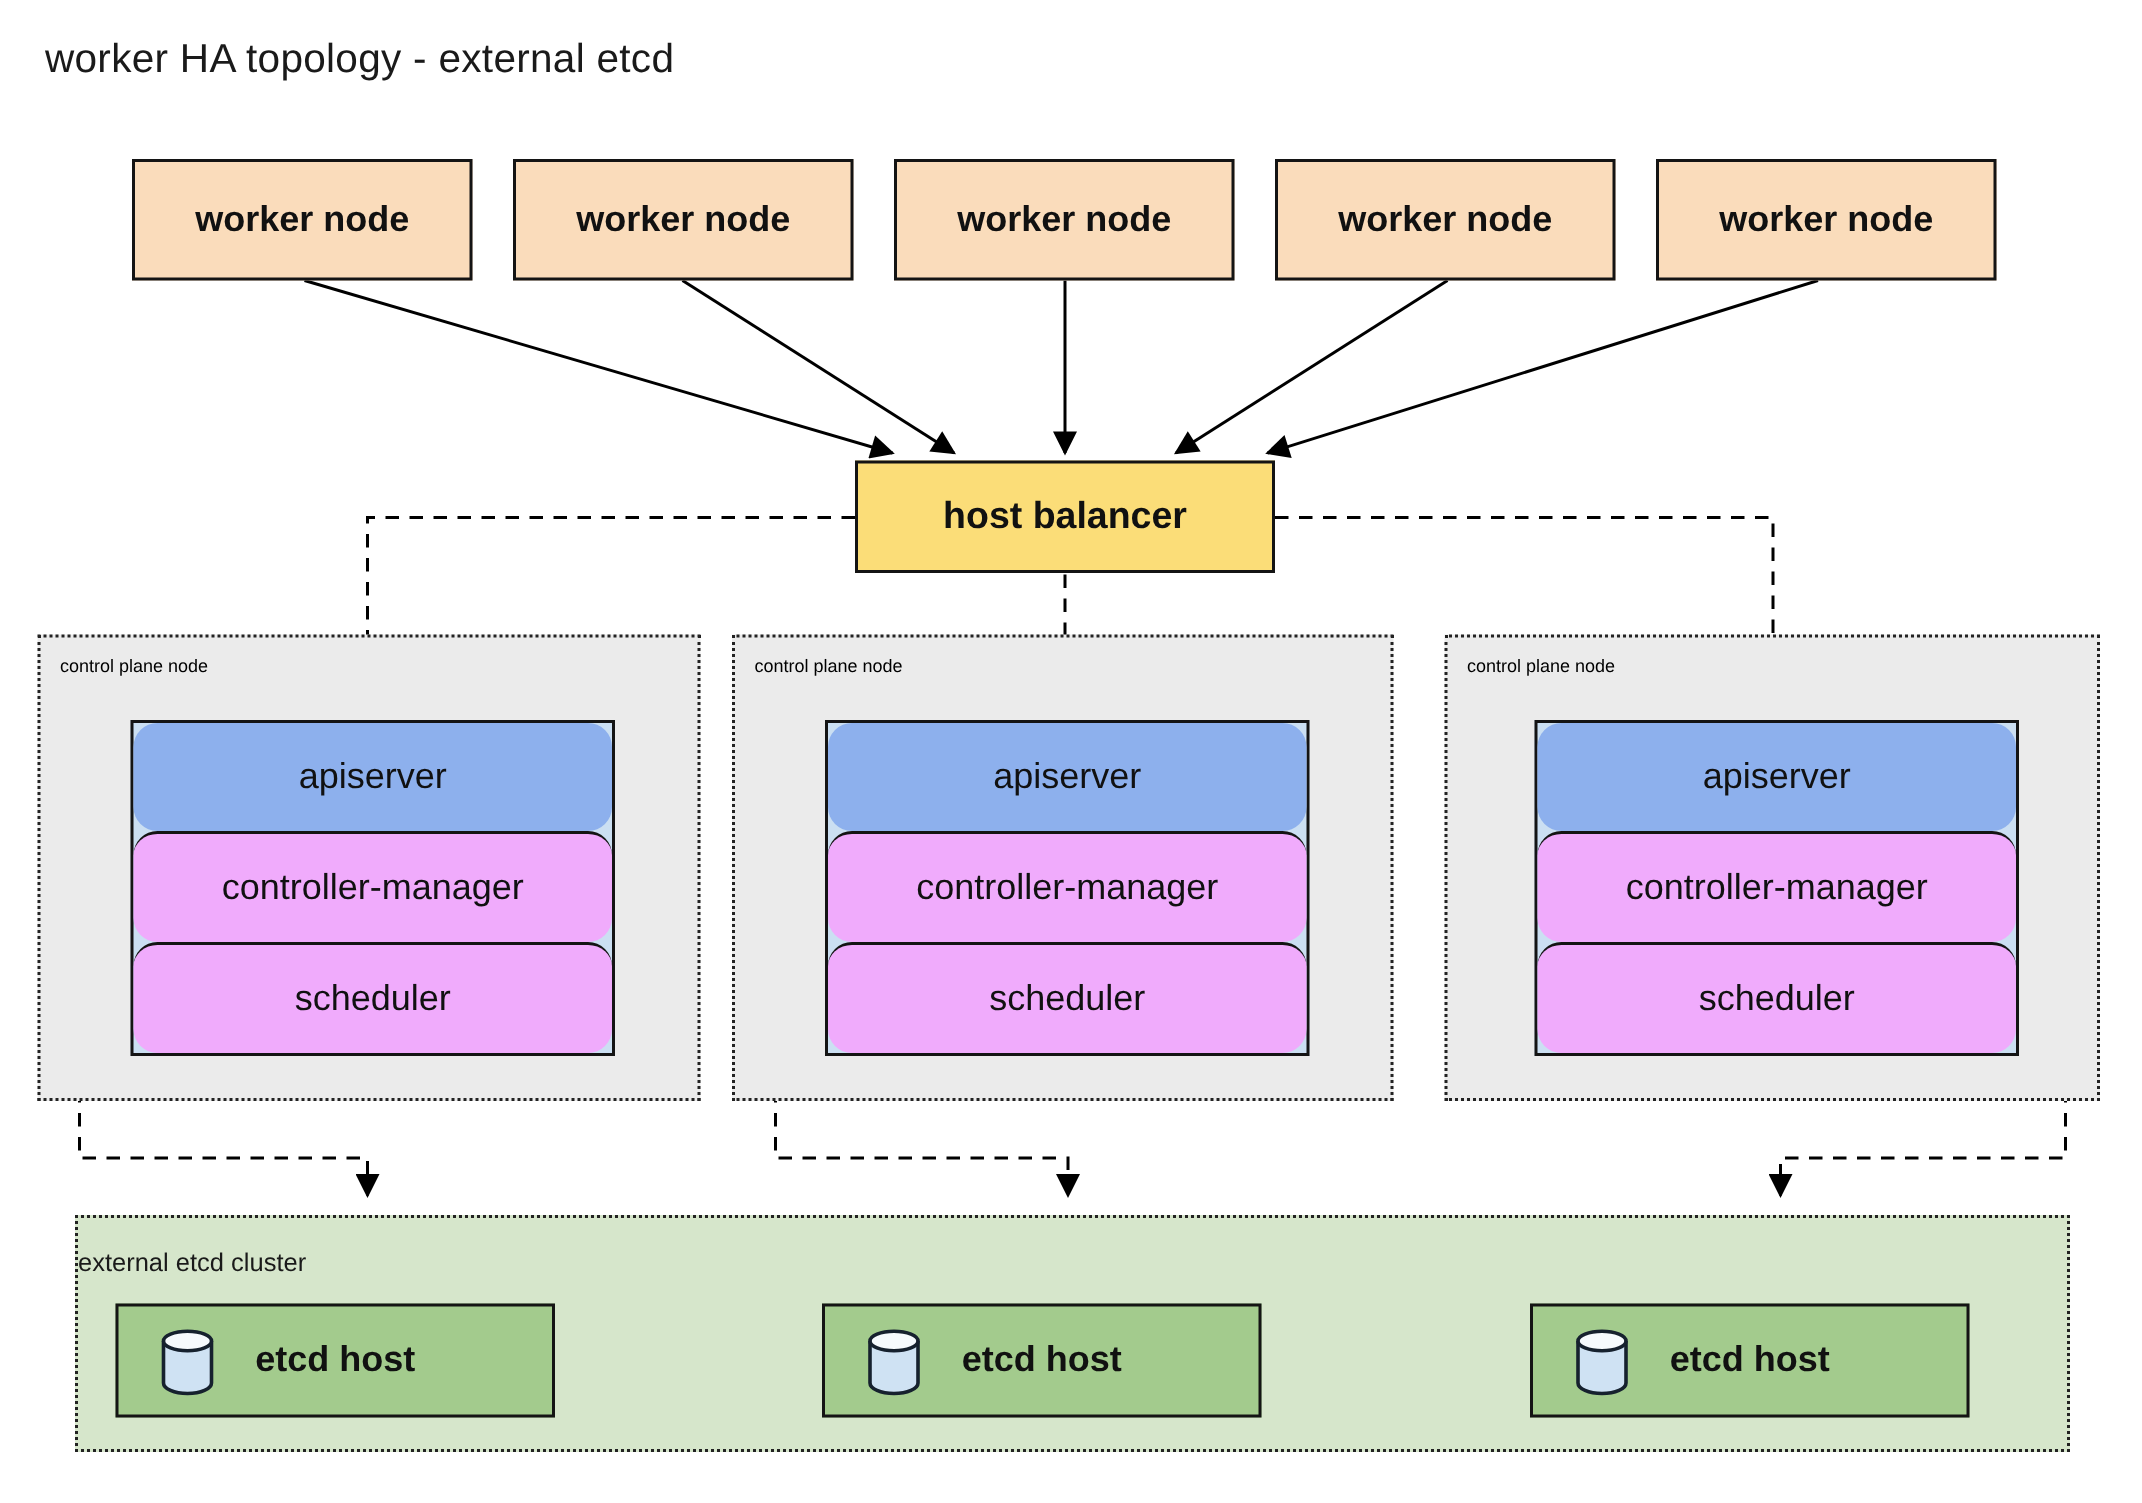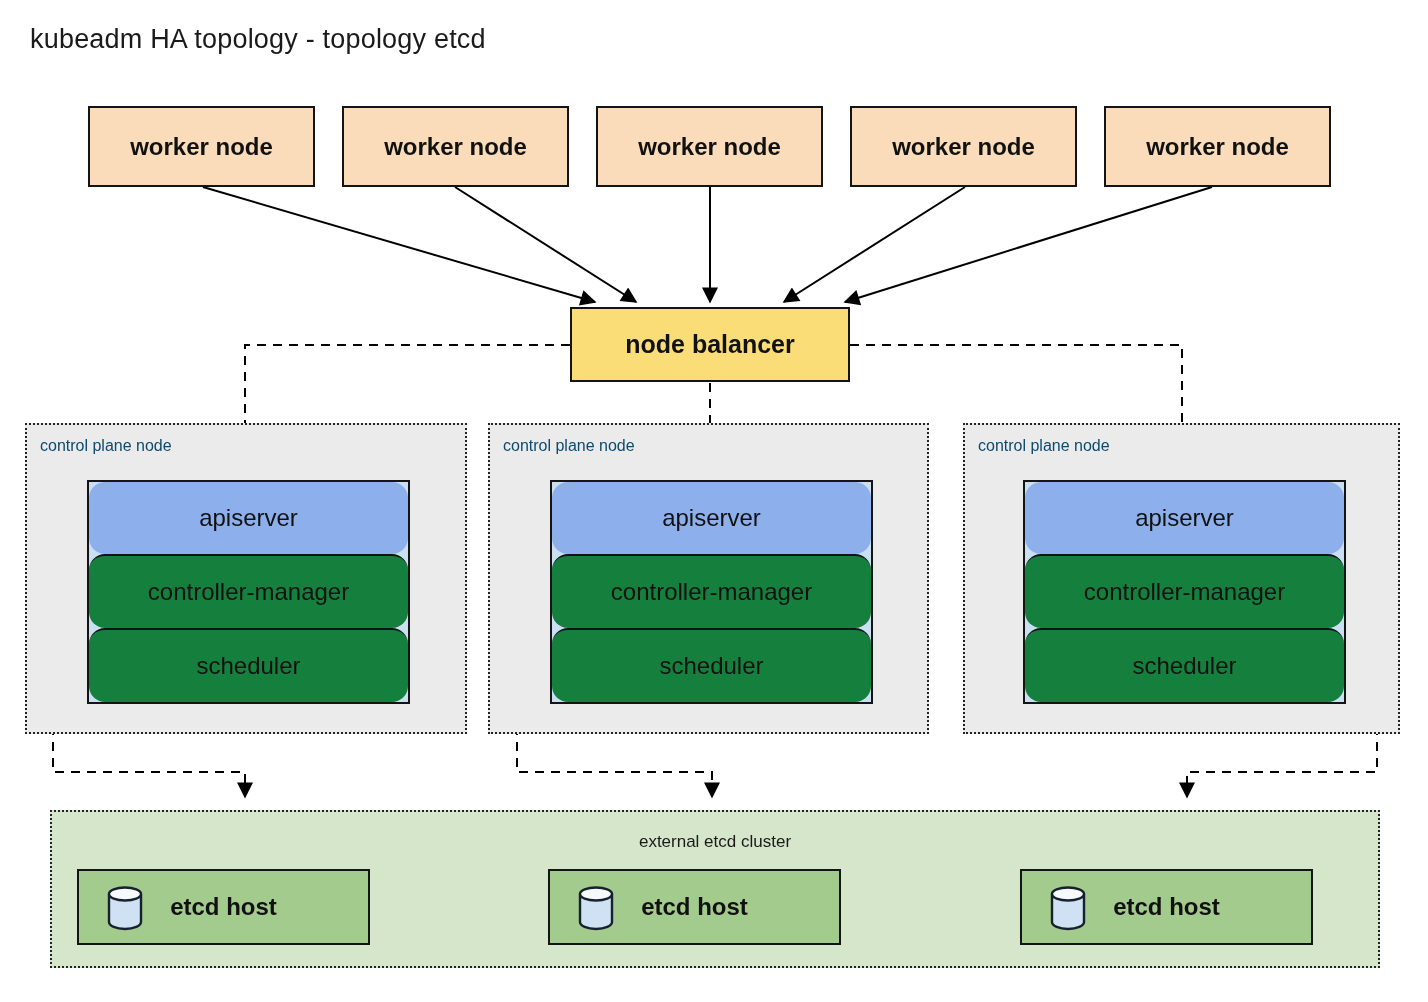--- a/index.html
+++ b/index.html
@@ -17,51 +17,51 @@
     font-size:24px;
   }
   .lb{
     left:570px;top:307px;width:280px;height:75px;background:#fbdd78;
     border:2px solid #141414;font-size:25px;
   }
   .cp{
     position:absolute;top:423px;height:311px;background:#ebebeb;
     border:2px dotted #222;box-sizing:border-box;
   }
-  .cp-label{position:absolute;left:13px;top:12px;font-size:16px;color:#0c4a6e;}
+  .cp-label{position:absolute;left:13px;top:12px;font-size:12px;color:#000000;}
   .stack{
     position:absolute;top:55px;width:323px;box-sizing:border-box;
     border:2px solid #141414;background:#cbdff2;
   }
   .row{
     height:74px;display:flex;align-items:center;justify-content:center;
     font-size:24px;box-sizing:border-box;border-radius:16px;
   }
   .row.api{background:#8db0ed;height:72px;}
-  .row.mid,.row.bot{border-top:2px solid #141414;background:#15803d;}
+  .row.mid,.row.bot{border-top:2px solid #141414;background:#f0abfc;}
   .etcd-cluster{
     position:absolute;left:50px;top:810px;width:1330px;height:158px;
     background:#d6e6cb;border:2px dotted #222;box-sizing:border-box;
   }
   .etcd-cluster-label{
-    position:absolute;left:0;right:0;top:20px;text-align:center;font-size:17px;color:#1a1a1a;
+    position:absolute;left:0;right:0;top:20px;font-size:17px;color:#1a1a1a;
   }
   .etcd-host{
     position:absolute;top:869px;width:293px;height:76px;background:#a3cb8d;
     border:2px solid #141414;font-size:24px;
   }
   .db-icon{position:absolute;left:27px;top:15px;}
   svg.connectors{position:absolute;left:0;top:0;width:1428px;height:1002px;pointer-events:none;}
 </style>
 </head>
 <body>
 
 <div class="canvas">
 
-  <div class="title">kubeadm HA topology - topology etcd</div>
+  <div class="title">worker HA topology - external etcd</div>
 
   <svg class="connectors" viewBox="0 0 1428 1002" xmlns="http://www.w3.org/2000/svg">
     <defs>
       <marker id="arrow" viewBox="0 0 10 10" refX="9" refY="5" markerWidth="9" markerHeight="8" orient="auto-start-reverse">
         <path d="M0,0 L10,5 L0,10 z" fill="#000"></path>
       </marker>
     </defs>
 
     <g stroke="#000" stroke-width="2" fill="none">
       <path d="M203,187 L595,302" marker-end="url(#arrow)"></path>
@@ -99,21 +99,21 @@
       <span>worker node</span>
     </div>
   <div class="box worker" style="left:850px">
       <span>worker node</span>
     </div>
   <div class="box worker" style="left:1104px">
       <span>worker node</span>
     </div>
 
   <div class="box lb">
-    <span>node balancer</span>
+    <span>host balancer</span>
   </div>
 
   <div class="cp" style="left:25px;width:442px">
     <div class="cp-label">control plane node</div>
     <div class="stack" style="left:60px">
       <div class="row api">apiserver</div>
       <div class="row mid">controller-manager</div>
       <div class="row bot">scheduler</div>
     </div>
   </div>

